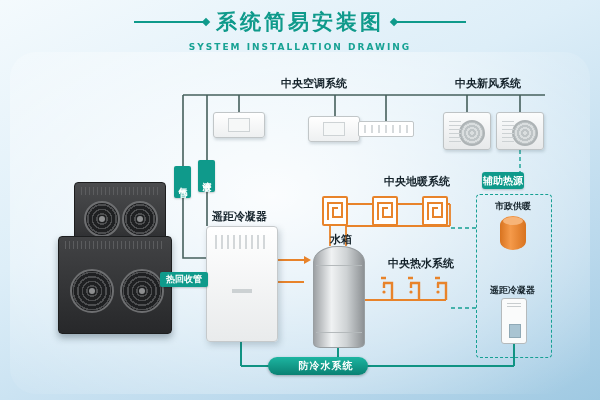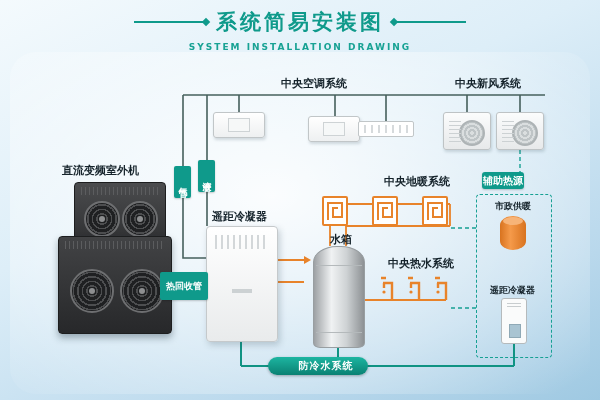--- a/index.html
+++ b/index.html
@@ -20,21 +20,21 @@
   .title { font-size:21px; font-weight:bold; color:#0f9a8b; letter-spacing:3px; }
   .subtitle { font-size:9px; font-weight:bold; color:#18a294; letter-spacing:2px; margin-top:6px; }
 
   
   .lbl { position:absolute; font-size:11px; font-weight:bold; color:#15232b; white-space:nowrap; z-index:4; }
   .sm { font-size:9px; }
   .tag { position:absolute; background:#0f9a8b; color:#fff; display:flex; align-items:center; justify-content:center;
          border-radius:2px; font-weight:bold; z-index:4; box-shadow:0 1px 2px rgba(0,0,0,.2); }
   .tag-gas { left:174px; top:166px; width:17px; height:32px; writing-mode:vertical-rl; font-size:9px; letter-spacing:2px; }
   .tag-liquid { left:198px; top:160px; width:17px; height:32px; writing-mode:vertical-rl; font-size:9px; letter-spacing:2px; }
-  .tag-heat-recovery { left:160px; top:272px; width:48px; height:28px; font-size:9px; }
+  .tag-heat-recovery { left:160px; top:272px; width:48px; height:15px; font-size:9px; }
   .tag-aux { left:482px; top:172px; width:42px; height:17px; font-size:10px; border-radius:3px; }
   .pill { position:absolute; left:268px; top:357px; width:84px; height:18px; border-radius:10px;
           background:linear-gradient(#1db5a1,#0a8173); color:#fff; font-size:10px; font-weight:bold;
           display:flex; align-items:center; justify-content:center; letter-spacing:1px; z-index:5;
           box-shadow:0 1px 3px rgba(0,0,0,.3);padding-left:16px; }
 
   .lbl-central-ac { left:281px; top:76px; }
   .lbl-fresh-air  { left:455px; top:76px; }
   .lbl-outdoor    { left:62px;  top:163px; }
   .lbl-condenser  { left:212px; top:209px; }
@@ -151,21 +151,20 @@
     <path d="M363 300 H446" stroke="#e8832a" stroke-width="1.8" fill="none"></path>
     <path d="M276 260 H304 M276 282 H304" stroke="#e8832a" stroke-width="1.8" fill="none"></path>
     <polygon points="304,256 304,264 311,260" fill="#e8832a"></polygon>
     <polygon points="276,278 276,286 269,282" fill="#e8832a"></polygon>
 
     <path d="M241 340 V366 M338 346 V366 M514 344 V366 M241 366 H514" stroke="#109383" stroke-width="2" fill="none"></path>
   </svg>
 
   <div class="lbl lbl-central-ac">中央空调系统</div>
   <div class="lbl lbl-fresh-air">中央新风系统</div>
-  <div class="lbl lbl-outdoor">直流变频室外机</div>
   <div class="lbl lbl-condenser">遥距冷凝器</div>
   <div class="lbl lbl-tank">水箱</div>
   <div class="lbl lbl-floor">中央地暖系统</div>
   <div class="lbl lbl-hotwater">中央热水系统</div>
   <div class="lbl sm lbl-municipal">市政供暖</div>
   <div class="lbl sm lbl-furnace">遥距冷凝器</div>
 
   <div class="tag tag-gas">气管</div>
   <div class="tag tag-liquid">液管</div>
   <div class="tag tag-heat-recovery">热回收管</div>

